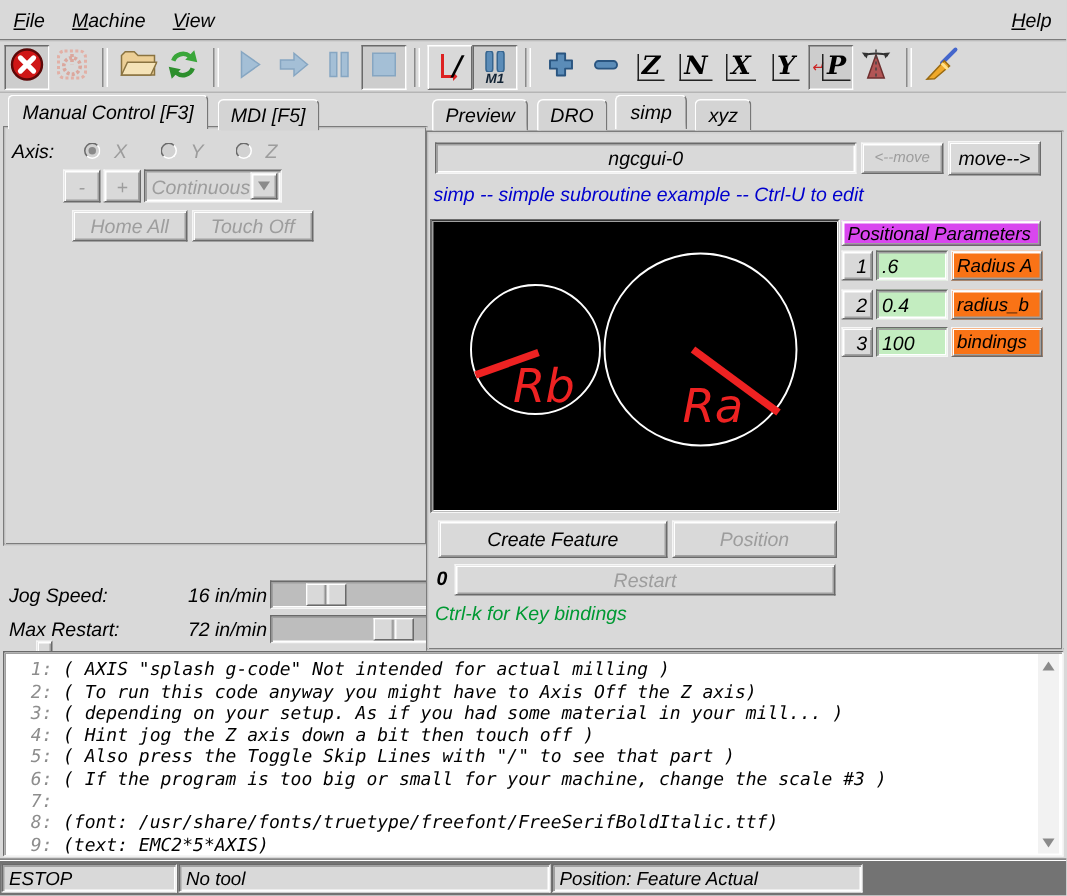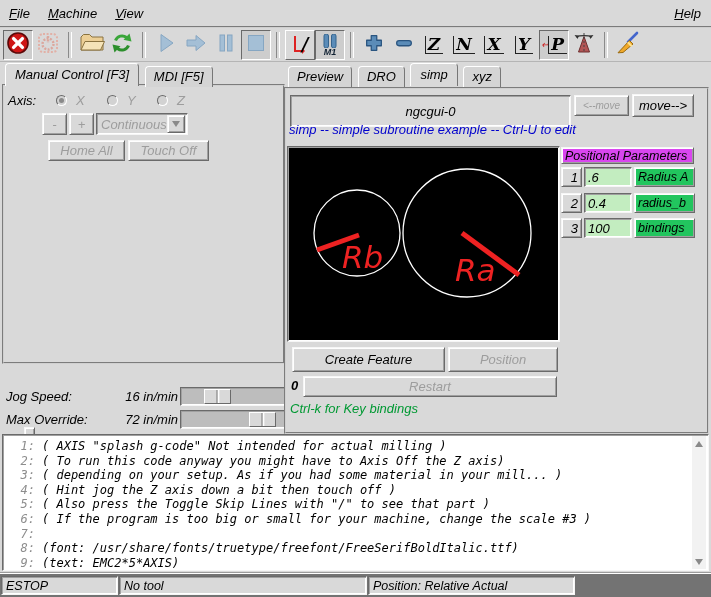--- a/index.html
+++ b/index.html
@@ -64,30 +64,30 @@
   
   .slider-row{position:absolute;left:6px;width:276px;height:20px;}
   .slider-label{position:absolute;left:0;top:2px;}
   .slider-value{position:absolute;left:108px;top:2px;width:64px;text-align:right;}
   .trough{position:absolute;left:174px;top:0;width:106px;height:19px;background:#bdbdbd;box-sizing:border-box;}
   .handle{position:absolute;top:1px;width:27px;height:15px;background:#d9d9d9;
     border:1px solid;border-color:#fff #6a6a6a #6a6a6a #fff;box-sizing:border-box;
     background:linear-gradient(to right,#d9d9d9 42%,#8f8f8f 48%,#ffffff 54%,#d9d9d9 60%);}
 
   
-  .ngc-bar{position:absolute;left:290px;top:95px;width:281px;height:32px;display:flex;
+  .ngc-bar{position:absolute;left:290px;top:95px;width:281px;height:21px;display:flex;
     align-items:center;justify-content:center;background:#d9d9d9;box-sizing:border-box;}
   .subtitle{position:absolute;left:289px;top:122px;color:#0000cd;}
   .param-header{position:absolute;left:561px;top:147px;width:133px;height:17px;background:#d946ef;
     display:flex;align-items:center;padding-left:3px;box-sizing:border-box;font-size:12.5px;}
   .pnum{position:absolute;width:21px;height:20px;background:#d9d9d9;display:flex;align-items:center;
     justify-content:flex-end;padding-right:3px;box-sizing:border-box;}
   .pentry{position:absolute;left:584px;width:48px;height:20px;background:#c3edc0;display:flex;
     align-items:center;padding-left:3px;box-sizing:border-box;}
-  .pname{position:absolute;left:634px;width:61px;height:20px;background:#22c55e;display:flex;
+  .pname{position:absolute;left:634px;width:61px;height:20px;background:#f97316;display:flex;
     align-items:center;padding-left:3px;box-sizing:border-box;font-size:12.5px;}
   .hint{position:absolute;left:290px;top:401px;color:#009933;font-size:13px;}
 
   
   .gcode{position:absolute;left:2px;top:434px;width:707px;height:137px;background:#ffffff;
     font-family:"DejaVu Sans Mono",monospace;font-size:12px;line-height:14.6px;
     box-sizing:border-box;padding:4px 18px 0 6px;overflow:hidden;}
   .gline{white-space:pre;}
   .ln{display:inline-block;width:26px;text-align:right;color:#8d8d8d;margin-right:7px;}
   .vscroll{position:absolute;right:2px;top:1px;bottom:1px;width:14px;background:#f2f2f2;}
@@ -281,21 +281,21 @@
   <div class="btn b-raised disabled" style="position:absolute;left:128px;top:140px;width:81px;height:21px;z-index:4;">Touch Off</div>
 
   <div class="slider-row" style="top:387px;">
     <span class="slider-label">Jog Speed:</span>
     <span class="slider-value">16 in/min</span>
     <span class="trough b-sunken">
       <span class="handle" style="left:23px;"></span>
     </span>
   </div>
   <div class="slider-row" style="top:410px;">
-    <span class="slider-label">Max Override:</span>
+    <span class="slider-label">Max Restart:</span>
     <span class="slider-value">72 in/min</span>
     <span class="trough b-sunken">
       <span class="handle" style="left:68px;"></span>
     </span>
   </div>
 
   <div class="sash b-raised"></div>
 
   <div style="position:absolute;left:288px;top:63px;z-index:3;">
     <span class="tab inactive">Preview</span>
@@ -362,16 +362,16 @@
         </span>
       <span class="varrow" style="bottom:1px;">
           <span class="tri-down"></span>
         </span>
     </div>
   </div>
 
   <div class="statusbar">
     <div class="scell b-sunken" style="left:1px;width:117px;">ESTOP</div>
     <div class="scell b-sunken" style="left:119px;width:248px;">No tool</div>
-    <div class="scell b-sunken" style="left:368px;width:207px;">Position: Relative Actual</div>
+    <div class="scell b-sunken" style="left:368px;width:207px;">Position: Feature Actual</div>
   </div>
 
 </div>
 
 </body></html>

